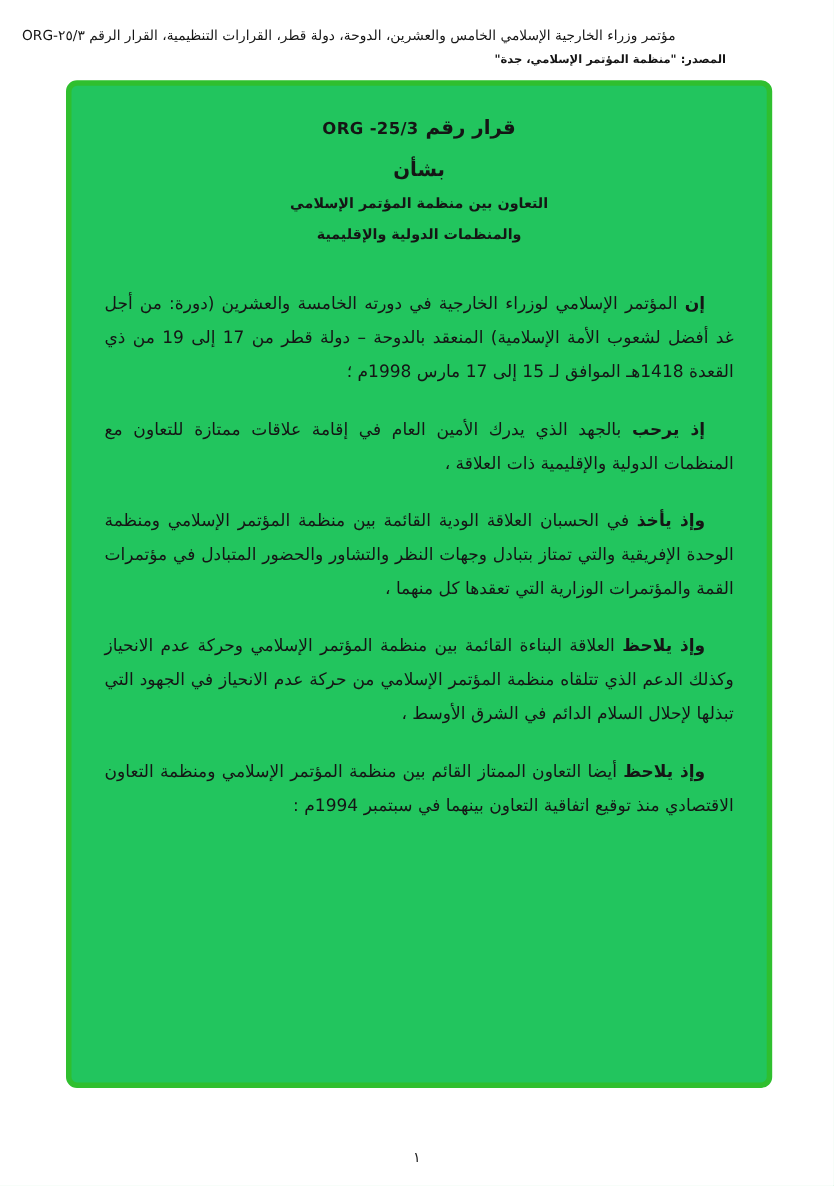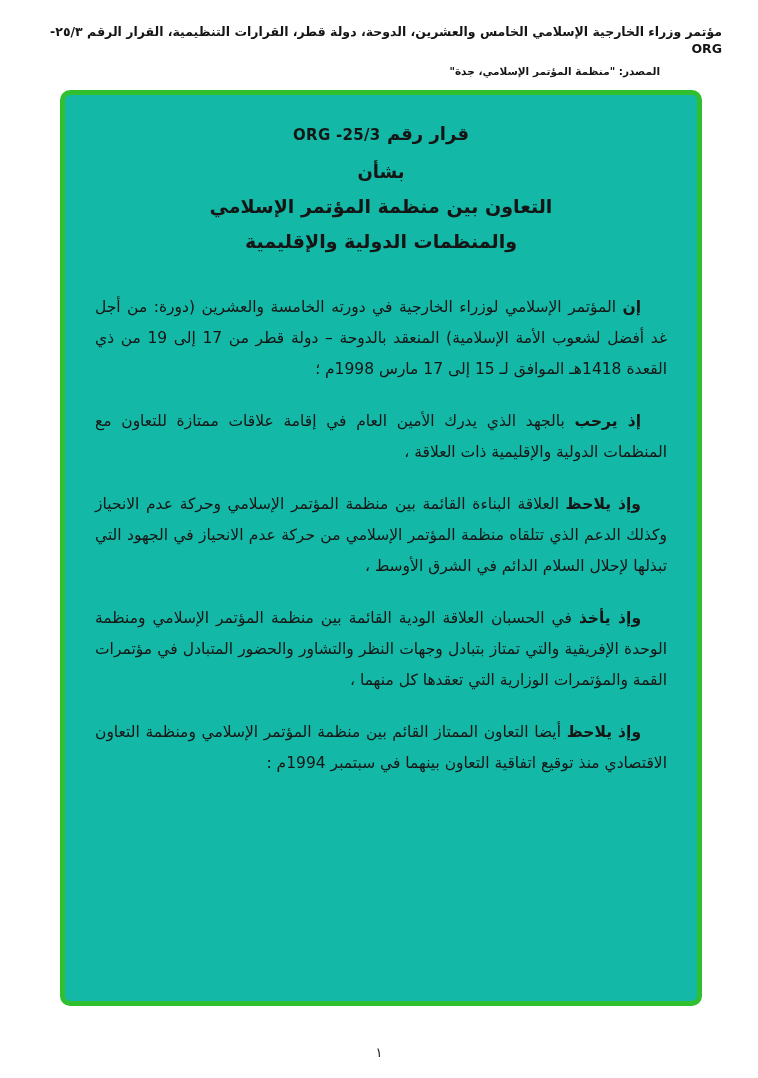--- a/index.html
+++ b/index.html
@@ -9,60 +9,60 @@
     height: 1078px;
     position: relative;
     font-family: "DejaVu Sans", sans-serif;
     color: #151515;
     overflow: hidden;
   }
   
   .doc-header { padding: 24px 36px 0 20px; }
   .header-line1 {
     direction: rtl;
-    text-align: right;
+    text-align: left;
     font-size: 12.5px;
-    font-weight: bold;
+    font-weight: normal;
     line-height: 1.35;
   }
   .header-line2 {
     direction: rtl;
     text-align: right;
     font-size: 10.5px;
     font-weight: bold;
     padding: 7px 62px 0 0;
   }
   
   .frame {
     margin: 13px 56px 0 60px;
     height: 916px;
     border: 5px solid #2fbf2f;
     border-radius: 10px;
     padding: 24px 30px 0 30px;
-    background: #14b8a6;
+    background: #22c55e;
   }
   .content { direction: rtl; }
   
   .title {
     text-align: center;
     font-size: 18px;
     font-weight: bold;
     margin-top: 4px;
     letter-spacing: 0.3px;
   }
   .title .num { font-size: 15px; }
   .regarding {
     text-align: center;
     font-size: 18px;
     font-weight: bold;
     margin-top: 17px;
   }
   .subject {
     text-align: center;
-    font-size: 19px;
+    font-size: 13px;
     font-weight: bold;
     margin-top: 13px;
   }
   
   .body-text { margin-top: 40px; }
   .para {
     font-size: 15.5px;
     line-height: 31px;
     text-align: justify;
     text-indent: 26px;
@@ -97,23 +97,23 @@
     <div class="subject">التعاون بين منظمة المؤتمر الإسلامي</div>
     <div class="subject">والمنظمات الدولية والإقليمية</div>
 
     <div class="body-text">
 
       <p class="para"><span class="lead">إن</span><span> المؤتمر الإسلامي لوزراء الخارجية في دورته الخامسة والعشرين  (دورة: من أجل غد أفضل لشعوب الأمة الإسلامية) المنعقد بالدوحة – دولة قطر من 17 إلى 19 من ذي القعدة 1418هـ الموافق لـ 15 إلى 17 مارس 1998م ؛</span></p>
 
       <p class="para"><span class="lead">إذ يرحب</span><span> بالجهد الذي يدرك الأمين العام في إقامة علاقات ممتازة للتعاون مع المنظمات الدولية والإقليمية ذات العلاقة ،</span></p>
 
 
+      <p class="para"><span class="lead">وإذ يأخذ</span><span> في الحسبان العلاقة الودية القائمة بين منظمة المؤتمر الإسلامي ومنظمة الوحدة الإفريقية والتي تمتاز بتبادل وجهات النظر والتشاور والحضور المتبادل في مؤتمرات القمة والمؤتمرات الوزارية التي تعقدها كل منهما ،</span></p>
+
       <p class="para"><span class="lead">وإذ يلاحظ</span><span> العلاقة البناءة القائمة بين منظمة المؤتمر الإسلامي وحركة عدم الانحياز وكذلك الدعم الذي تتلقاه منظمة المؤتمر الإسلامي من حركة عدم الانحياز في الجهود التي تبذلها لإحلال السلام الدائم في الشرق الأوسط ،</span></p>
-
-      <p class="para"><span class="lead">وإذ يأخذ</span><span> في الحسبان العلاقة الودية القائمة بين منظمة المؤتمر الإسلامي ومنظمة الوحدة الإفريقية والتي تمتاز بتبادل وجهات النظر والتشاور والحضور المتبادل في مؤتمرات القمة والمؤتمرات الوزارية التي تعقدها كل منهما ،</span></p>
 
       <p class="para"><span class="lead">وإذ يلاحظ</span><span> أيضا التعاون الممتاز القائم بين منظمة  المؤتمر الإسلامي ومنظمة التعاون الاقتصادي منذ توقيع اتفاقية التعاون بينهما في سبتمبر 1994م :</span></p>
 
     </div>
   </div>
 </div>
 
 <div class="page-number">١</div>
 
 </body></html>

